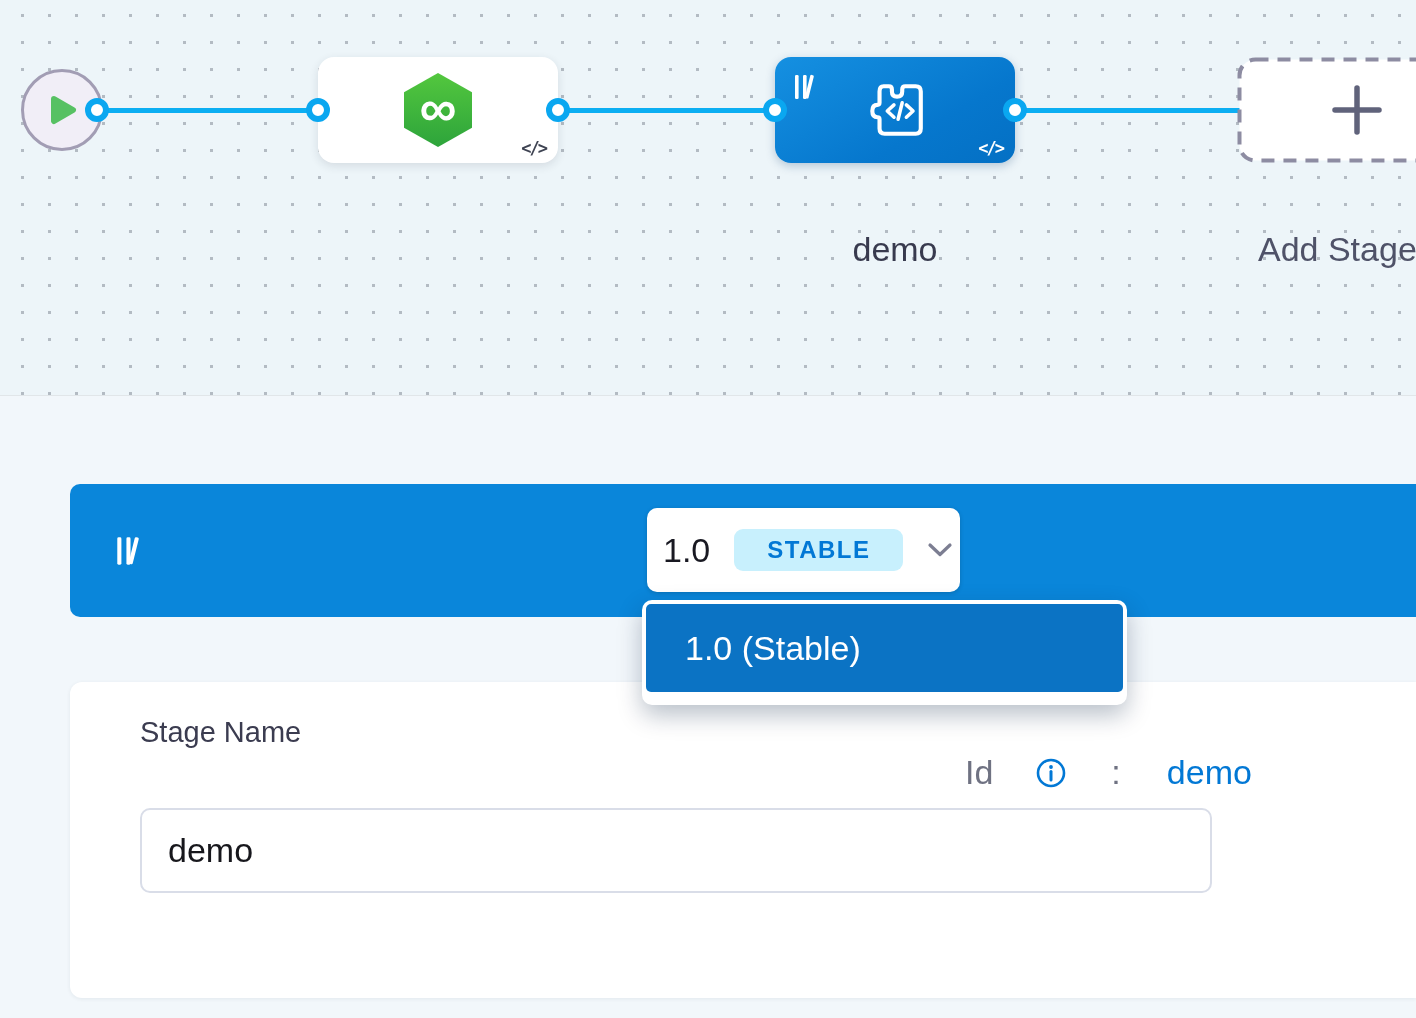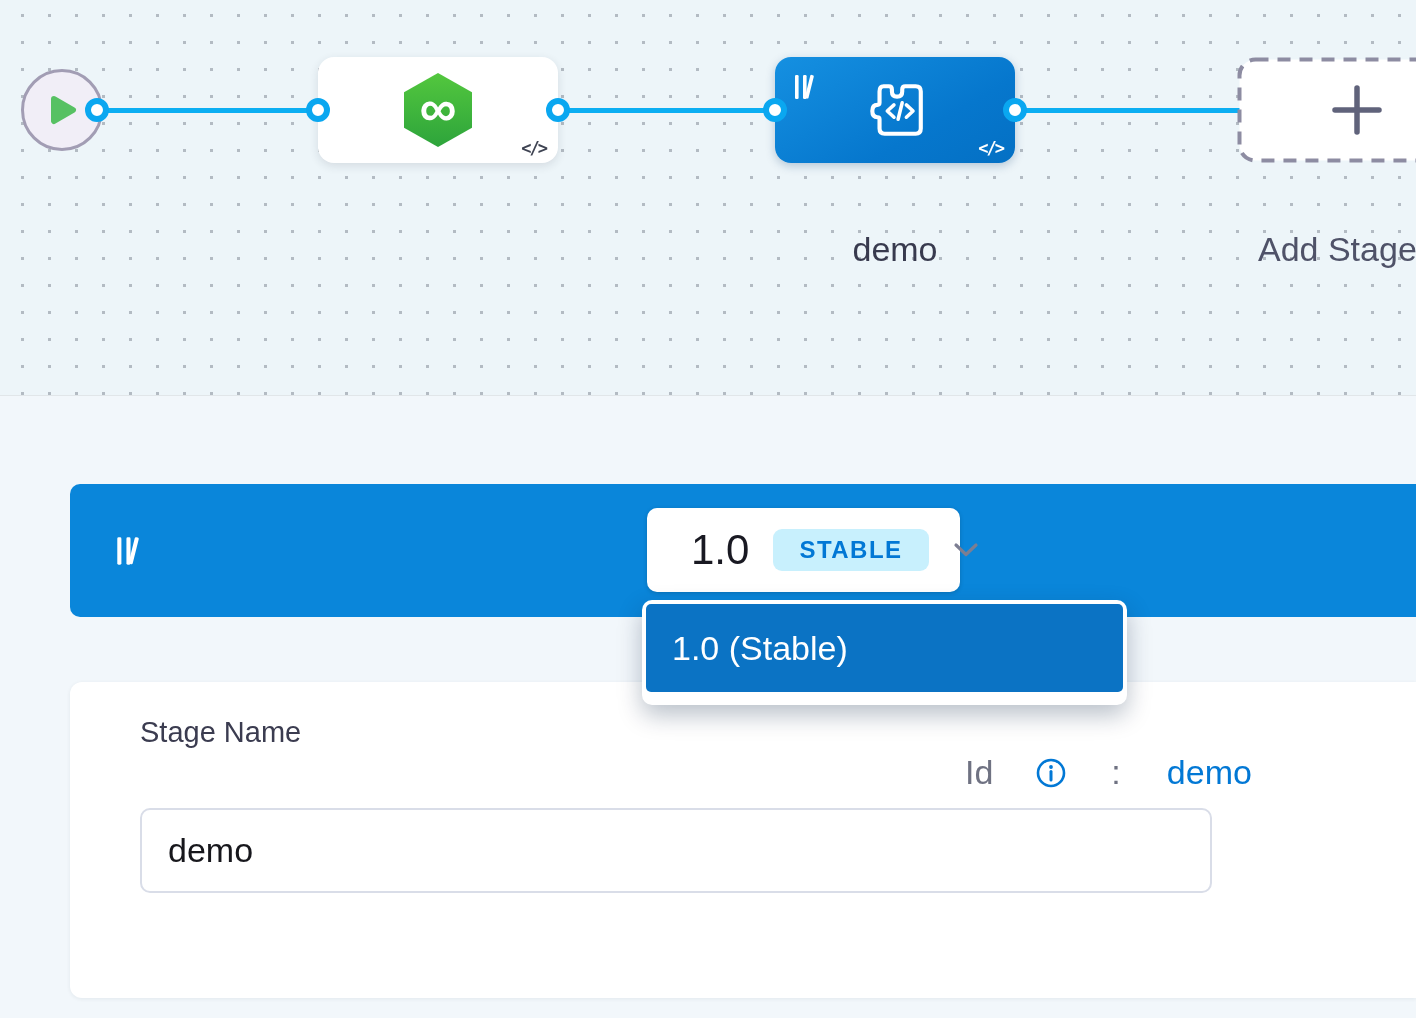--- a/index.html
+++ b/index.html
@@ -61,33 +61,33 @@
     position:absolute;left:70px;top:484px;width:1346px;height:133px;
     background:#0a86da;border-radius:10px 0 0 10px;display:flex;align-items:center;z-index:2;
   }
   .banner-icon{margin-left:45px;flex:0 0 auto;}
   .banner-text{color:#fff;font-size:34px;font-weight:500;margin-left:26px;}
   .version-box{
     position:absolute;left:647px;top:508px;width:313px;height:84px;background:#fff;
     border-radius:10px;display:flex;align-items:center;z-index:3;
     box-shadow:0 1px 4px rgba(0,0,0,.18);cursor:pointer;
   }
-  .version-number{font-size:42px;color:#191922;font-weight:500;margin-left:44px;}
+  .version-number{font-size:34px;color:#191922;font-weight:500;margin-left:16px;}
   .stable-badge{
     margin-left:24px;background:#c8f0fd;color:#0278d5;font-size:24px;font-weight:700;
-    letter-spacing:1.5px;padding:9px 26px;border-radius:9px;line-height:1;
+    letter-spacing:1.5px;padding:9px 33px;border-radius:9px;line-height:1;
   }
   .version-chevron{margin-left:24px;display:flex;}
   .dropdown{
     position:absolute;left:642px;top:600px;width:485px;height:105px;background:#fff;
     border-radius:10px;box-shadow:0 10px 25px rgba(0,30,60,.28);z-index:4;
   }
   .dropdown-item{
     position:absolute;left:4px;top:4px;width:477px;height:88px;background:#0b73c4;
-    border-radius:5px;display:flex;align-items:center;padding-left:26px;
+    border-radius:5px;display:flex;align-items:center;padding-left:39px;
     box-sizing:border-box;color:#fff;font-size:34px;cursor:pointer;
   }
   
   .card{
     position:absolute;left:70px;top:682px;width:1346px;height:316px;background:#fff;
     border-radius:12px 0 0 12px;box-shadow:0 1px 4px rgba(20,40,60,.07);z-index:1;
   }
   .stage-name-label{position:absolute;left:140px;top:716px;font-size:29px;font-weight:400;color:#3b3c50;z-index:2;}
   .id-row{
     position:absolute;top:753px;left:965px;display:flex;align-items:center;

